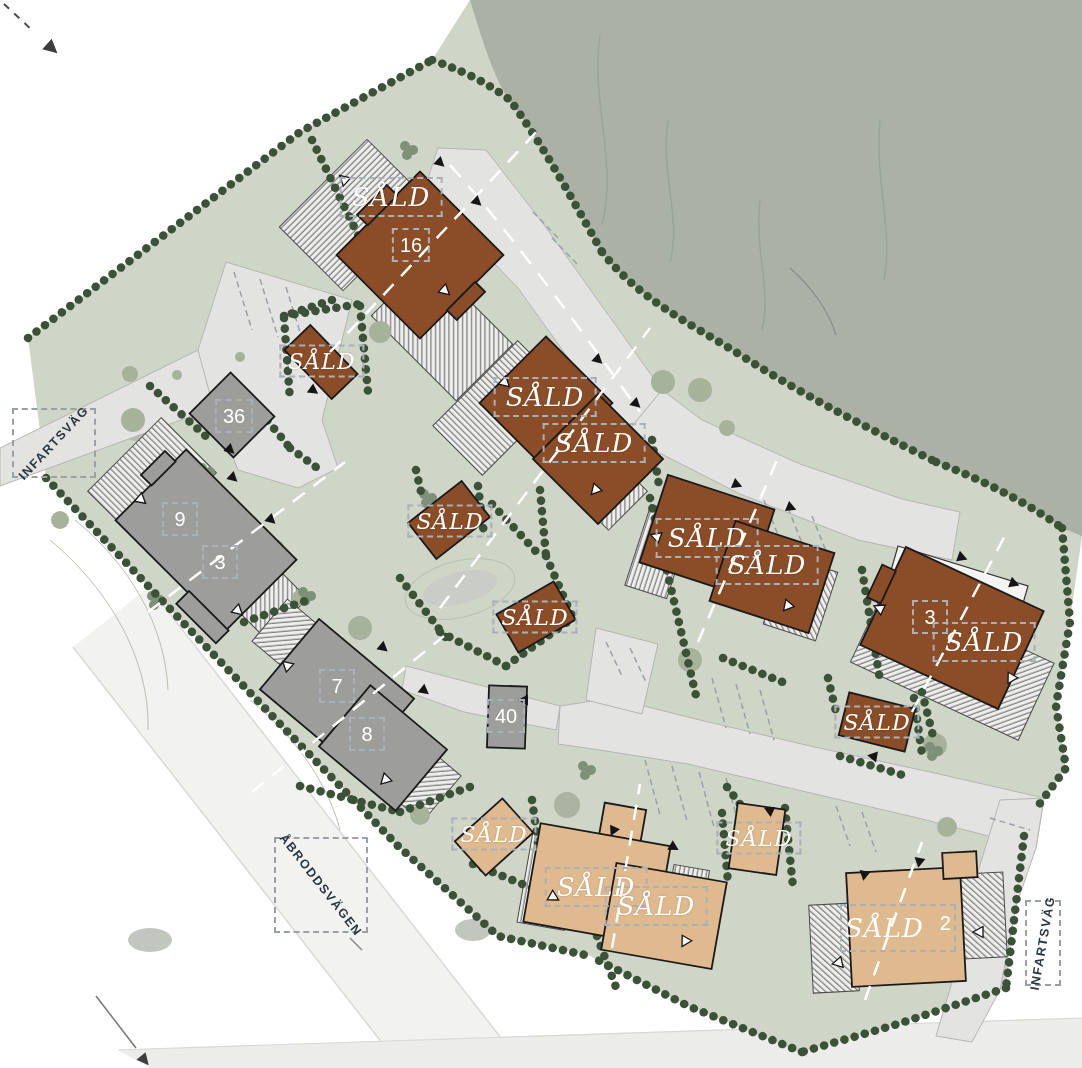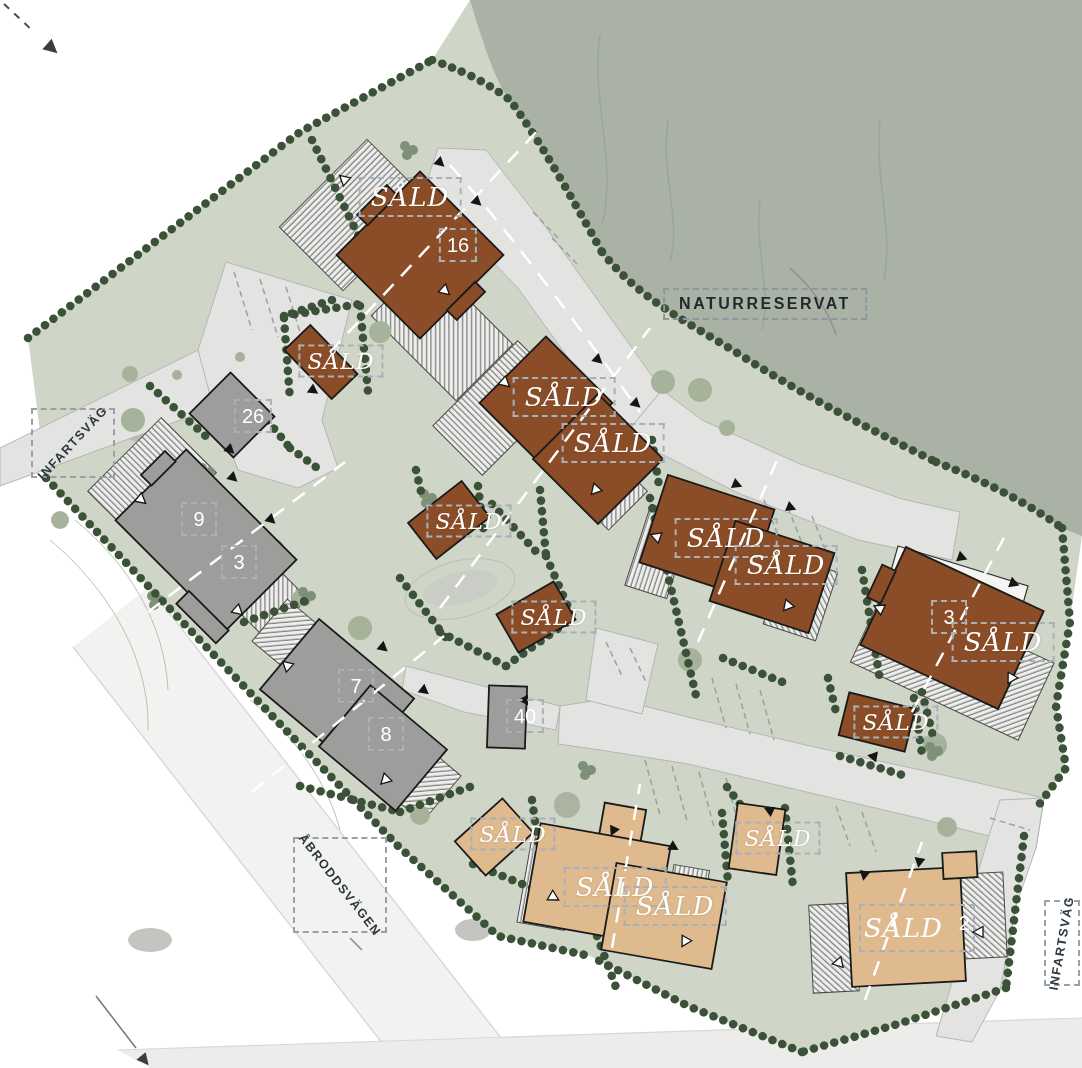--- a/index.html
+++ b/index.html
@@ -4,21 +4,21 @@
 <style>
   html,body{margin:0;padding:0;background:#fff;}
   #stage{
     position:relative;width:1082px;height:1068px;overflow:hidden;background:#ffffff;
     font-family:"Liberation Sans",sans-serif;
   }
   #stage svg{position:absolute;left:0;top:0;}
   .lbl{
     position:absolute;transform:translate(-50%,-50%);
     display:flex;align-items:center;justify-content:center;
-    white-space:nowrap;z-index:5;box-sizing:border-box;margin-left:19px;
+    white-space:nowrap;z-index:5;box-sizing:border-box;
   }
   .sold{
     border:2px dashed #a9b1b7;color:#ffffff;
     font:italic 26px "DejaVu Serif",serif;letter-spacing:1px;
     padding:3px 10px;text-shadow:0 0 2px rgba(60,30,10,.25);
   }
   .sold.sm{font-size:22px;padding:2px 7px;}
   .num{
     border:2px dashed #a9b1b7;color:#ffffff;
     font:20px "Liberation Sans",sans-serif;
@@ -392,23 +392,23 @@
     <path d="M0,-7 L14,0 L0,7 Z" fill="#3d3d3d" transform="translate(47,44) rotate(42)"></path>
   </g>
   <g>
     <line x1="96" y1="996" x2="136" y2="1048" stroke="#777" stroke-width="1.5"></line>
     <path d="M0,-6 L12,0 L0,6 Z" fill="#3d3d3d" transform="translate(141,1056) rotate(50)"></path>
     <line x1="350" y1="938" x2="362" y2="950" stroke="#8a8a88" stroke-width="1.5"></line>
   </g>
 </svg>
 
 <div class="lbl sold" style="left:391px;top:197px">SÅLD</div>
-<div class="lbl num" style="left:439px;top:245px">16</div>
+<div class="lbl num" style="left:411px;top:245px">16</div>
 <div class="lbl sold sm" style="left:322px;top:361px">SÅLD</div>
-<div class="lbl num" style="left:234px;top:416px">26</div>
+<div class="lbl num" style="left:234px;top:416px">36</div>
 <div class="lbl num" style="left:180px;top:519px">9</div>
 <div class="lbl num" style="left:220px;top:562px">3</div>
 <div class="lbl sold" style="left:545px;top:397px">SÅLD</div>
 <div class="lbl sold" style="left:594px;top:443px">SÅLD</div>
 <div class="lbl sold sm" style="left:450px;top:521px">SÅLD</div>
 <div class="lbl sold sm" style="left:535px;top:617px">SÅLD</div>
 <div class="lbl sold" style="left:707px;top:538px">SÅLD</div>
 <div class="lbl sold" style="left:767px;top:565px">SÅLD</div>
 <div class="lbl num" style="left:930px;top:617px">3</div>
 <div class="lbl sold" style="left:984px;top:642px">SÅLD</div>
@@ -419,21 +419,20 @@
 <div class="lbl sold sm" style="left:494px;top:834px">SÅLD</div>
 <div class="lbl sold" style="left:596px;top:887px">SÅLD</div>
 <div class="lbl sold" style="left:656px;top:906px">SÅLD</div>
 <div class="lbl sold sm" style="left:759px;top:838px">SÅLD</div>
 
 <div class="lbl combo" style="left:898px;top:928px">
   <span class="c-sold">SÅLD</span>
   <span class="c-num">2</span>
 </div>
 
-<div class="lbl nature" style="left:746px;top:304px">NATURRESERVAT</div>
 
 <div class="lbl street rot-w" style="left:54px;top:443px;width:84px;height:70px">
   <span>INFARTSVÄG</span>
 </div>
 <div class="lbl street rot-m" style="left:321px;top:885px;width:94px;height:96px">
   <span>ÅBRODDSVÄGEN</span>
 </div>
 <div class="lbl street rot-e" style="left:1043px;top:943px;width:36px;height:86px">
   <span>INFARTSVÄG</span>
 </div>

